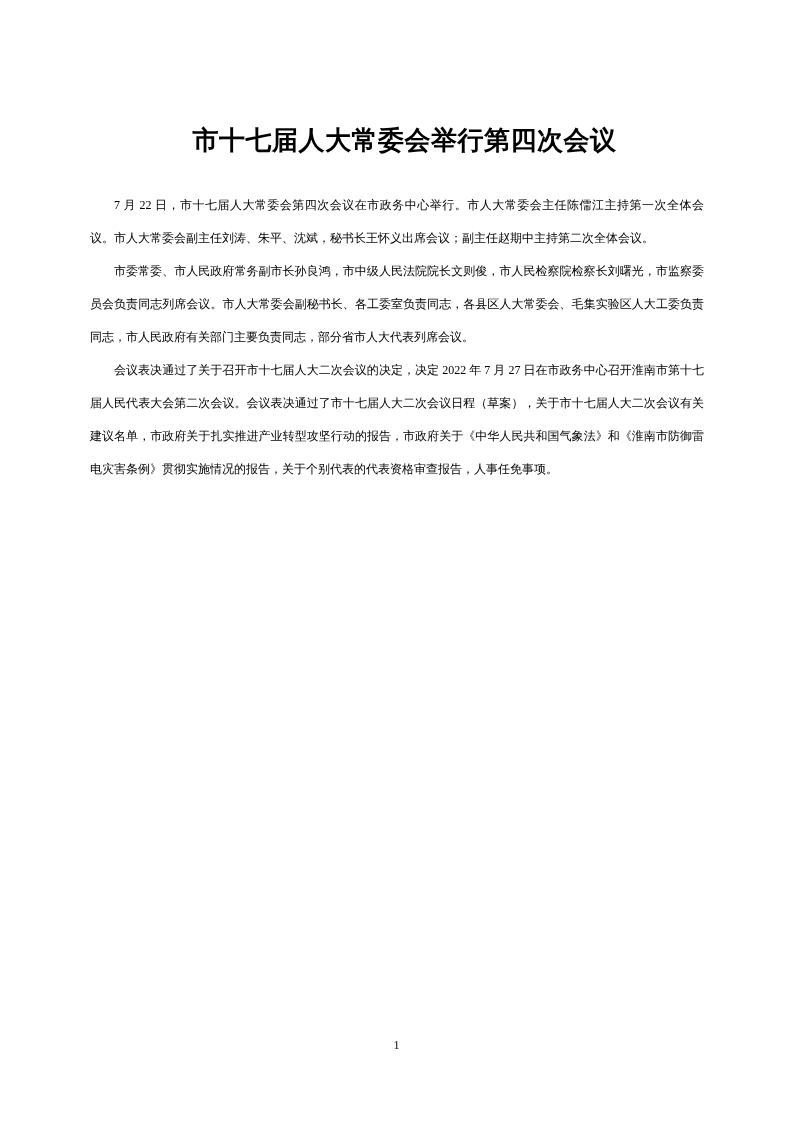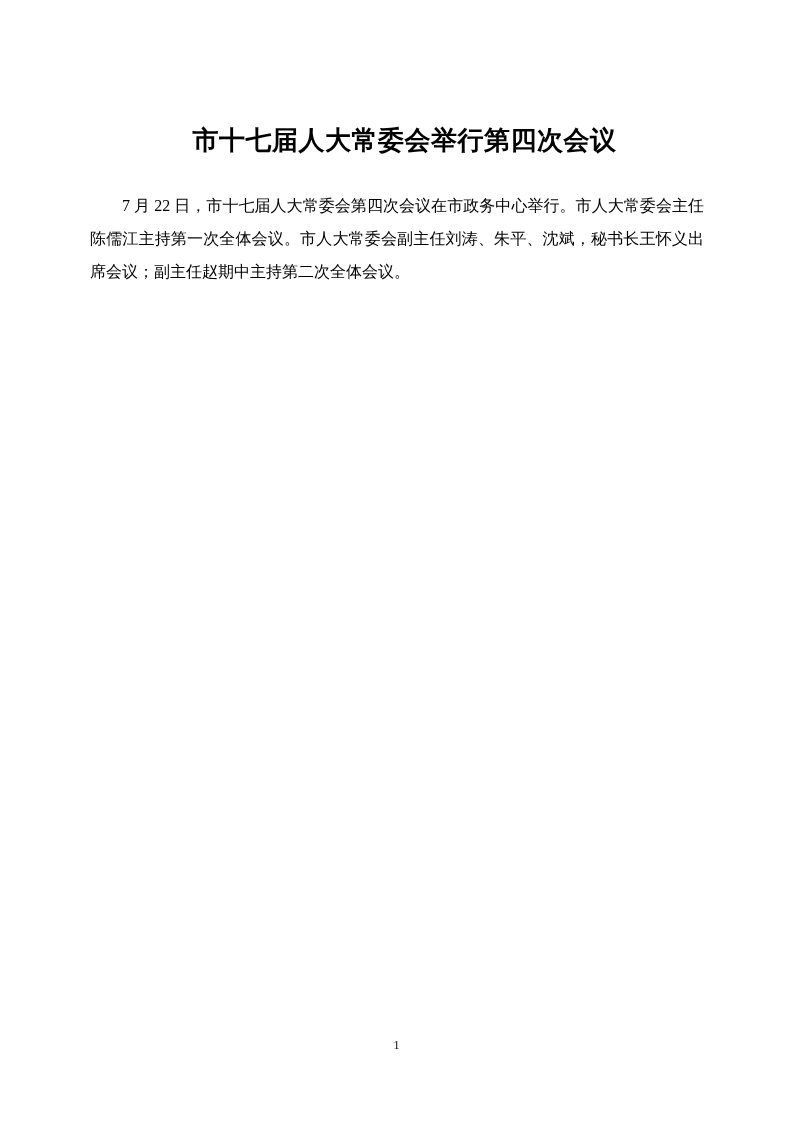--- a/index.html
+++ b/index.html
@@ -26,21 +26,21 @@
     font-size: 26px;
     font-weight: 700;
     line-height: 38px;
     letter-spacing: 0.5px;
   }
   .doc-body {
     position: absolute;
     top: 189px;
     left: 90px;
     width: 614px;
-    font-size: 16px;
+    font-size: 12px;
     line-height: 33px;
     text-align: justify;
   }
   .doc-body p {
     margin: 0;
     padding: 0;
     text-indent: 2em;
   }
   .page-number {
     position: absolute;
@@ -55,17 +55,19 @@
 </style>
 </head>
 <body>
 
 <div class="page">
 
   <h1 class="doc-title">市十七届人大常委会举行第四次会议</h1>
 
   <div class="doc-body">
     <p>7 月 22 日，市十七届人大常委会第四次会议在市政务中心举行。市人大常委会主任陈儒江主持第一次全体会议。市人大常委会副主任刘涛、朱平、沈斌，秘书长王怀义出席会议；副主任赵期中主持第二次全体会议。</p>
+    <p>市委常委、市人民政府常务副市长孙良鸿，市中级人民法院院长文则俊，市人民检察院检察长刘曙光，市监察委员会负责同志列席会议。市人大常委会副秘书长、各工委室负责同志，各县区人大常委会、毛集实验区人大工委负责同志，市人民政府有关部门主要负责同志，部分省市人大代表列席会议。</p>
+    <p>会议表决通过了关于召开市十七届人大二次会议的决定，决定 2022 年 7 月 27 日在市政务中心召开淮南市第十七届人民代表大会第二次会议。会议表决通过了市十七届人大二次会议日程（草案），关于市十七届人大二次会议有关建议名单，市政府关于扎实推进产业转型攻坚行动的报告，市政府关于《中华人民共和国气象法》和《淮南市防御雷电灾害条例》贯彻实施情况的报告，关于个别代表的代表资格审查报告，人事任免事项。</p>
   </div>
 
   <div class="page-number">1</div>
 
 </div>
 
 </body></html>

